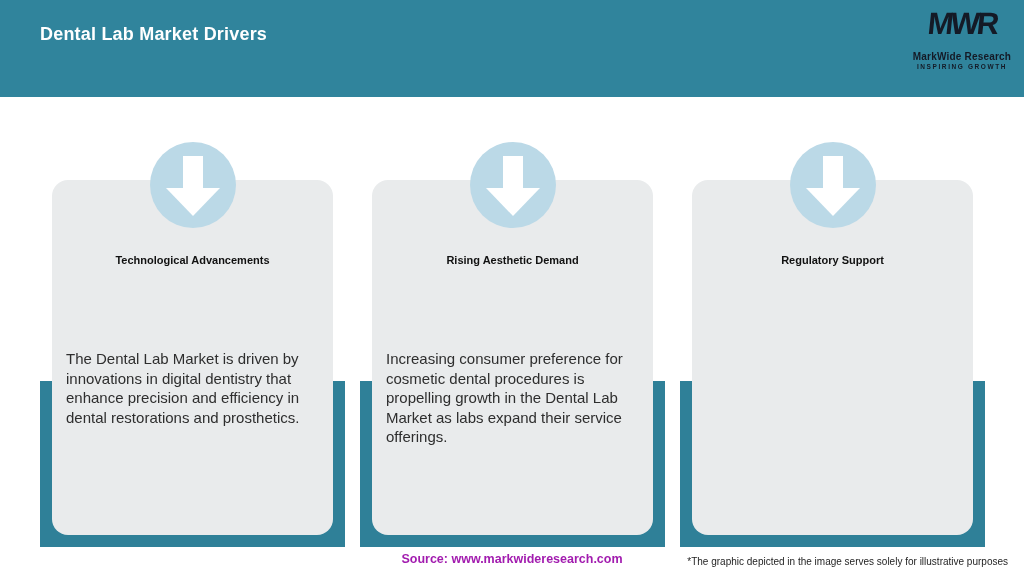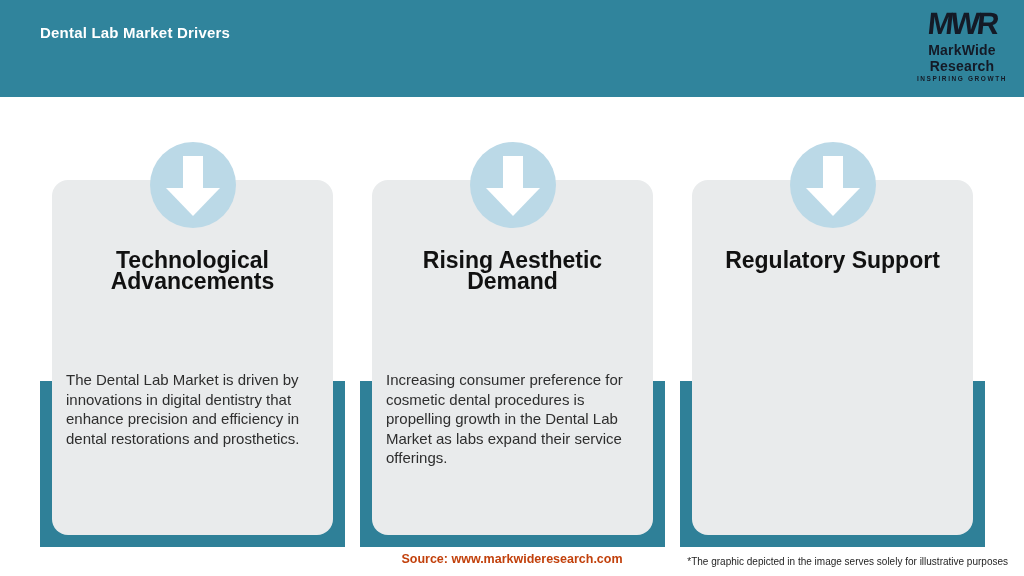--- a/index.html
+++ b/index.html
@@ -9,38 +9,38 @@
     --circle-blue:#BBD9E7;
     --arrow-white:#FFFFFF;
     --logo-navy:#141A26;
   }
   html,body{margin:0;padding:0;}
   body{font-family:"Liberation Sans", sans-serif; background:#ffffff;}
   .stage{position:relative; width:1024px; height:576px; background:#ffffff; overflow:hidden;}
 
   
   .header{position:absolute; left:0; top:0; width:1024px; height:97px; background:var(--header-teal);}
-  .header-title{position:absolute; left:40px; top:24px; color:#ffffff; font-size:15px; font-weight:bold; letter-spacing:0.2px;}
+  .header-title{position:absolute; left:40px; top:24px; color:#ffffff; font-size:18px; font-weight:bold; letter-spacing:0.2px;}
   .logo{position:absolute; right:12px; top:8px; width:100px; text-align:center; color:var(--logo-navy);}
   .logo-monogram{font-size:31px; font-weight:900; letter-spacing:-3px; line-height:32px; transform:skewX(-6deg); display:block;}
-  .logo-name{font-size:14px; font-weight:bold; letter-spacing:0.2px; display:block; margin-top:2px;}
+  .logo-name{font-size:10px; font-weight:bold; letter-spacing:0.2px; display:block; margin-top:11px;}
   .logo-tagline{font-size:6.5px; font-weight:bold; letter-spacing:1.6px; display:block; margin-top:1px;}
 
   
   .shadow{position:absolute; top:381px; width:305px; height:166px; background:var(--shadow-teal);}
   .shadow-1{left:40px;} .shadow-2{left:360px;} .shadow-3{left:680px;}
   .card{position:absolute; top:180px; width:281px; height:355px; background:var(--card-bg); border-radius:16px; box-sizing:border-box; padding:0 14px;}
   .card-1{left:52px;} .card-2{left:372px;} .card-3{left:692px;}
   .circle{position:absolute; top:142px; width:86px; height:86px; border-radius:50%; background:var(--circle-blue); display:flex; align-items:center; justify-content:center;}
   .circle-1{left:150px;} .circle-2{left:470px;} .circle-3{left:790px;}
-  .card-title{margin-top:70px; text-align:center; font-size:23px; font-weight:bold; color:#111111; line-height:21px;}
+  .card-title{margin-top:70px; text-align:center; font-size:11px; font-weight:bold; color:#111111; line-height:21px;}
   .card-desc{margin-top:78px; font-size:15px; color:#2E2E2E; line-height:19.5px; text-align:left;}
 
   
-  .source{position:absolute; left:50%; transform:translateX(-50%); top:552px; font-size:12.5px; font-weight:bold; color:#c2410c; white-space:nowrap;}
+  .source{position:absolute; left:50%; transform:translateX(-50%); top:552px; font-size:12.5px; font-weight:bold; color:#a21caf; white-space:nowrap;}
   .disclaimer{position:absolute; right:16px; top:556px; font-size:10px; color:#1E1E1E; white-space:nowrap;}
 </style>
 </head>
 <body>
 
 <div class="stage">
 
   <div class="header">
     <div class="header-title">Dental Lab Market Drivers</div>
     <div class="logo">

